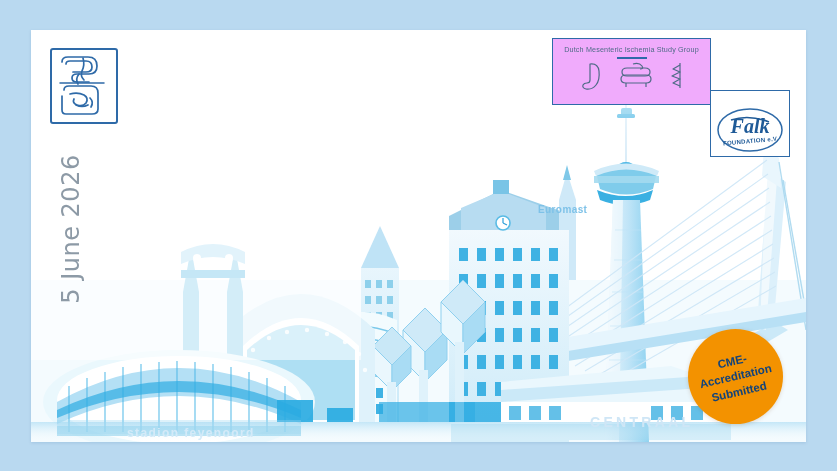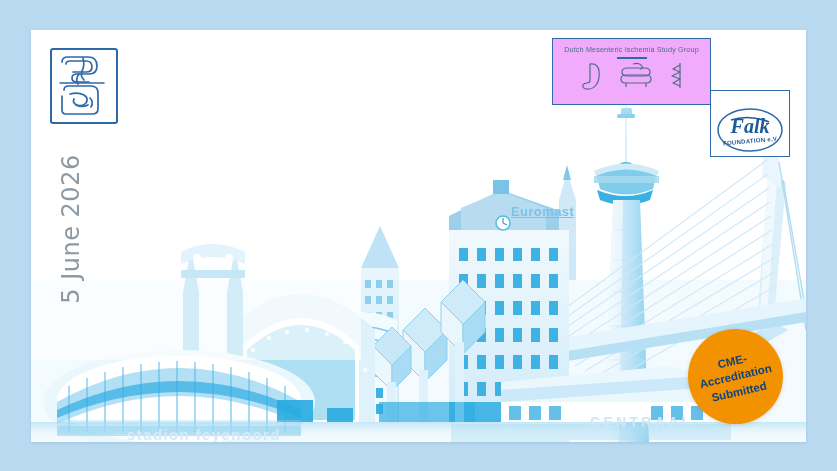--- a/index.html
+++ b/index.html
@@ -77,32 +77,32 @@
     box-shadow:0 1px 4px rgba(120,60,0,.18);
   }
   #cmetext{
     transform:rotate(-13deg);text-align:center;color:#12437a;
     font-weight:bold;font-size:11.5px;line-height:1.33;
     font-family:"Liberation Sans", sans-serif;
   }
   #cmetext span{display:block;}
 
   .stadionlbl{
-    position:absolute;left:96px;top:396px;color:#d4eaf8;font-size:15px;
+    position:absolute;left:96px;top:396px;color:#d4eaf8;font-size:12px;
     letter-spacing:1.4px;font-family:"Liberation Sans", sans-serif;
     font-weight:bold;
   }
   .centraallbl{
     position:absolute;left:559px;top:384px;color:#cfe6f6;font-size:14px;
     letter-spacing:3.3px;font-family:"Liberation Sans", sans-serif;
     font-weight:bold;
   }
   .euromastlbl{
-    position:absolute;left:480px;top:174px;color:#7ec2e8;font-size:13px;
-    letter-spacing:.4px;font-family:"Liberation Sans", sans-serif;font-weight:bold;text-decoration:underline;
+    position:absolute;left:507px;top:174px;color:#7ec2e8;font-size:10px;
+    letter-spacing:.4px;font-family:"Liberation Sans", sans-serif;font-weight:bold;
   }
 </style>
 </head>
 <body>
 
 <div id="stage">
 
   <div id="card">
 
     <div id="skyline">

